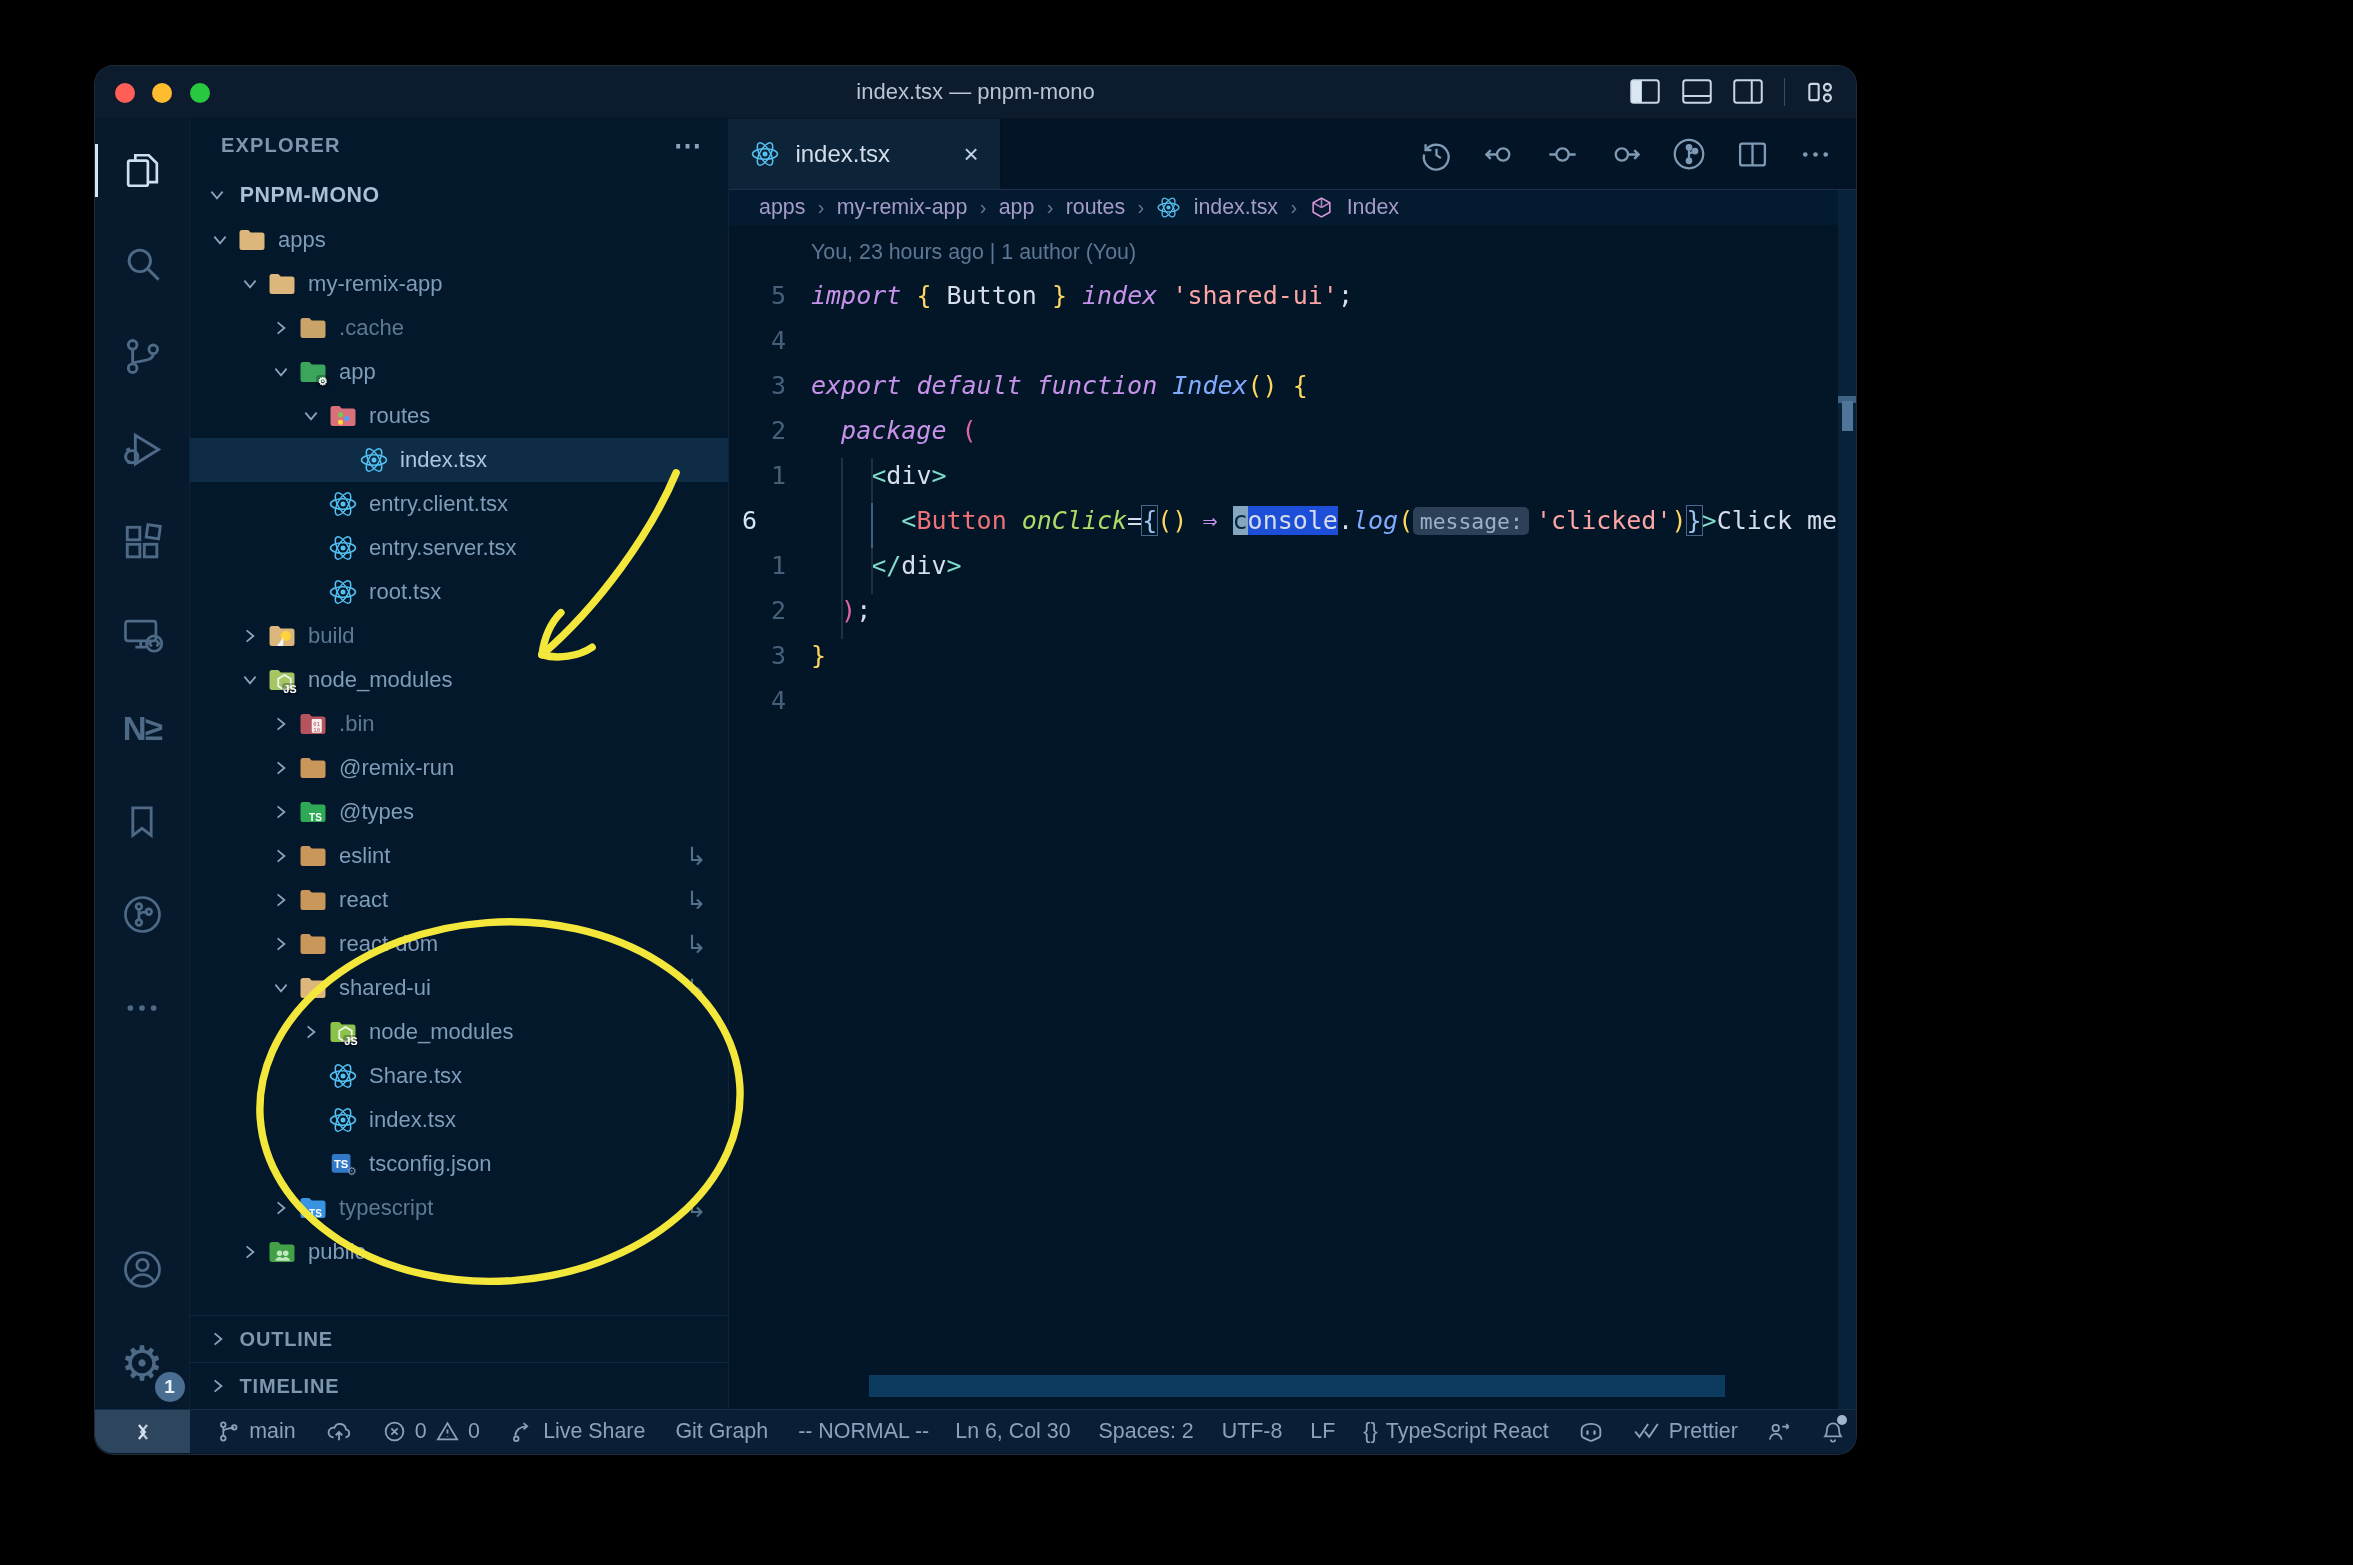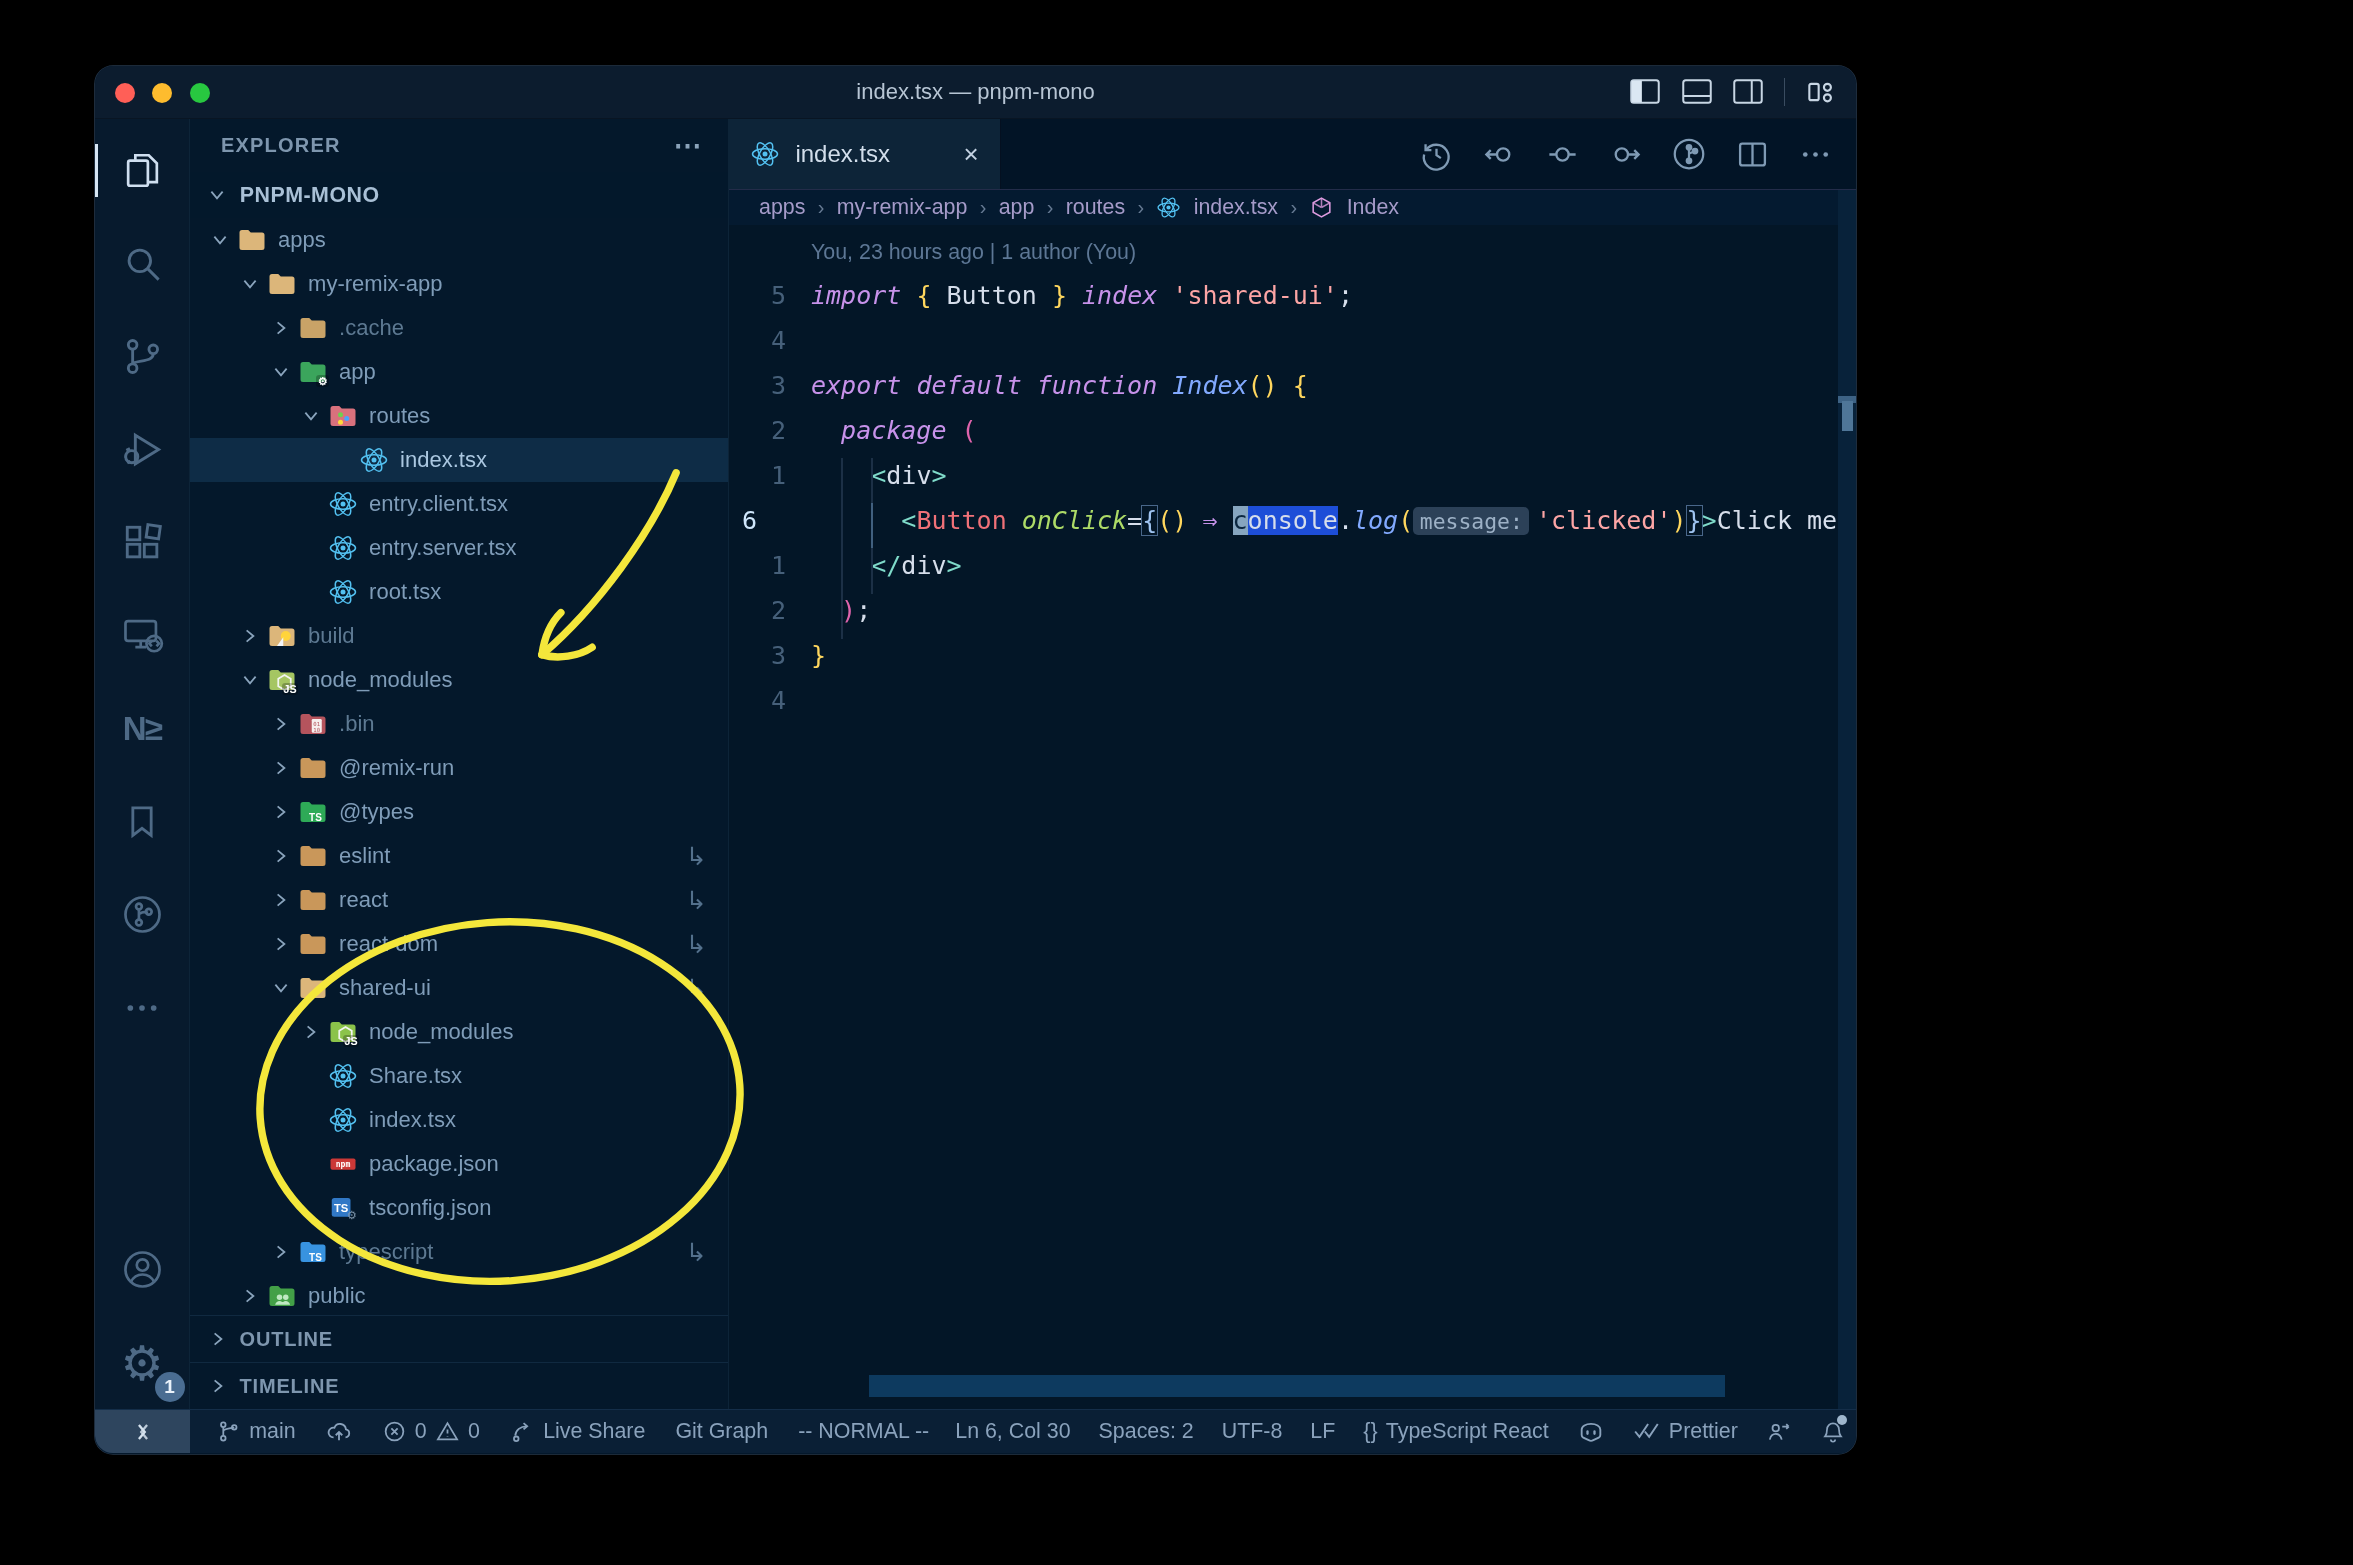--- a/index.html
+++ b/index.html
@@ -547,30 +547,20 @@
                 <g fill="none" stroke="#53c1f1" stroke-width="1.2">
                   <ellipse cx="12" cy="12" rx="10" ry="4.2"></ellipse>
                   <ellipse cx="12" cy="12" rx="10" ry="4.2" transform="rotate(60 12 12)"></ellipse>
                   <ellipse cx="12" cy="12" rx="10" ry="4.2" transform="rotate(120 12 12)"></ellipse>
                 </g>
               </svg>
             </span>
           <span class="lbl">index.tsx</span>
         </div>
 
-        <div class="row d4">
-          <span class="chev"></span>
-          <span class="fi">
-              <svg viewBox="0 0 24 24" style="font-size:27px">
-                <rect x="2" y="7.5" width="20" height="9" rx="1.5" fill="#cb3837"></rect>
-                <text x="12" y="14.6" font-size="6.5" fill="#fff" text-anchor="middle" font-weight="bold" font-family="monospace">npm</text>
-              </svg>
-            </span>
-          <span class="lbl">package.json</span>
-        </div>
 
         <div class="row d4">
           <span class="chev"></span>
           <span class="fi">
               <svg viewBox="0 0 24 24" style="font-size:27px">
                 <rect x="3" y="4" width="15" height="15" rx="2" fill="#3178c6"></rect>
                 <text x="10.5" y="15.5" font-size="9" fill="#fff" text-anchor="middle" font-weight="bold" font-family="sans-serif">TS</text>
                 <text x="19" y="21" font-size="9" fill="#7e95ab" text-anchor="middle">⚙</text>
               </svg>
             </span>

